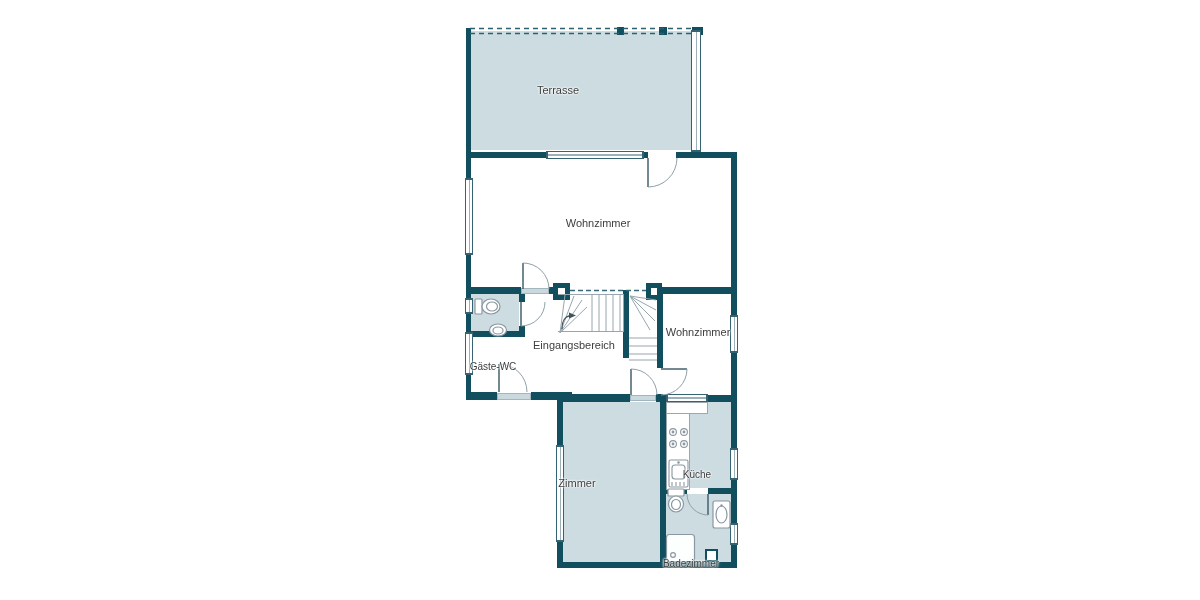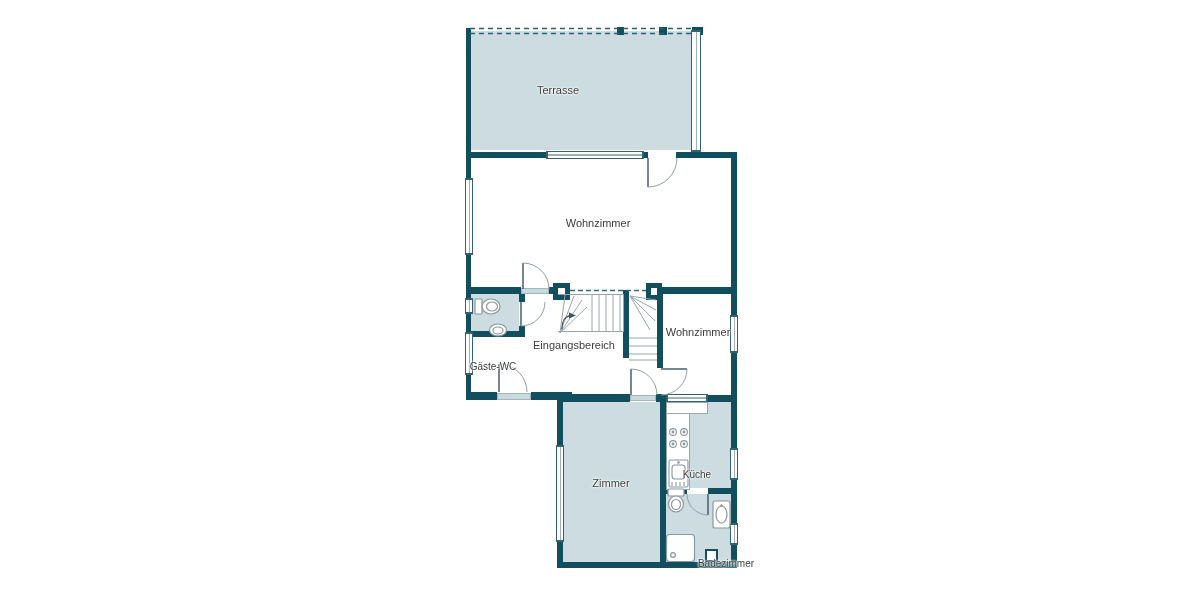--- a/index.html
+++ b/index.html
@@ -232,17 +232,17 @@
       <rect x="666.5" y="534.5" width="28" height="27" rx="3"></rect>
       <circle cx="673" cy="555" r="2.4" fill="none"></circle>
     </g>
   </svg>
 
   <div class="lbl" style="left:558px;top:90px;">Terrasse</div>
   <div class="lbl" style="left:598px;top:223px;">Wohnzimmer</div>
   <div class="lbl small" style="left:493px;top:322px;">Gäste-WC</div>
   <div class="lbl" style="left:574px;top:345px;">Eingangsbereich</div>
   <div class="lbl" style="left:698px;top:332px;">Wohnzimmer</div>
-  <div class="lbl" style="left:611px;top:483px;">Zimmer</div>
+  <div class="lbl" style="left:577px;top:483px;">Zimmer</div>
   <div class="lbl small" style="left:697px;top:430px;">Küche</div>
-  <div class="lbl small" style="left:726px;top:519px;">Badezimmer</div>
+  <div class="lbl small" style="left:691px;top:519px;">Badezimmer</div>
 
 </div>
 
 </body></html>

